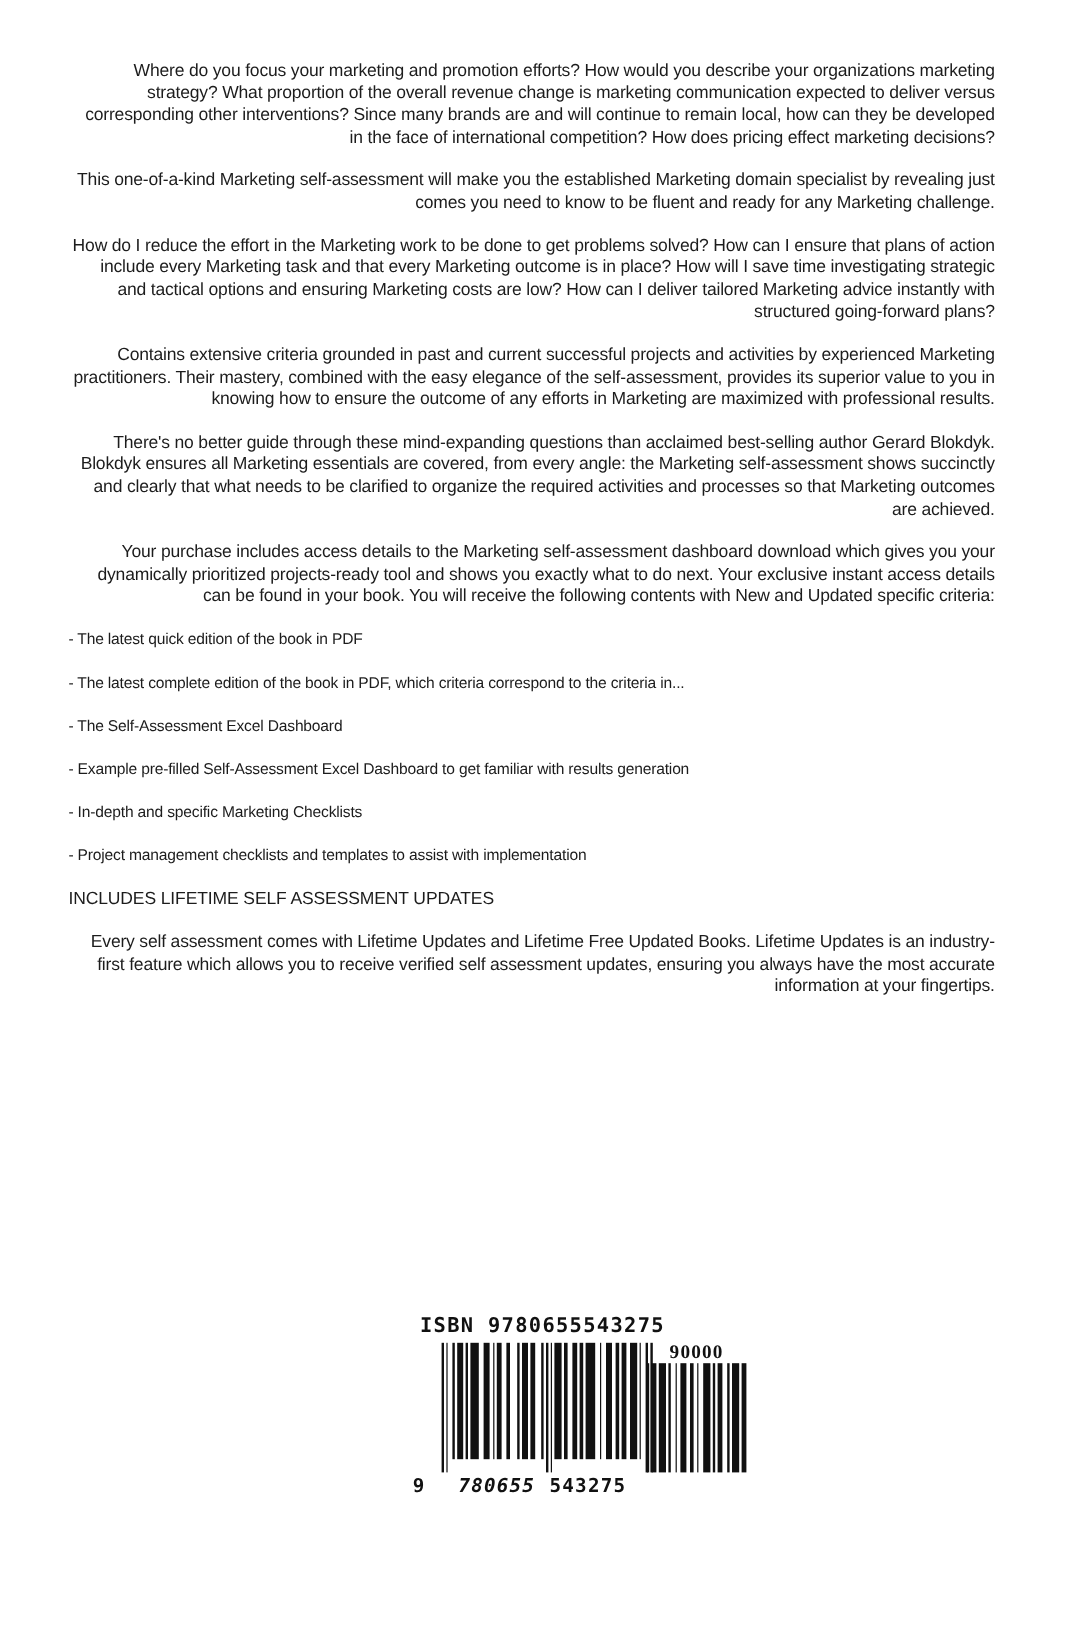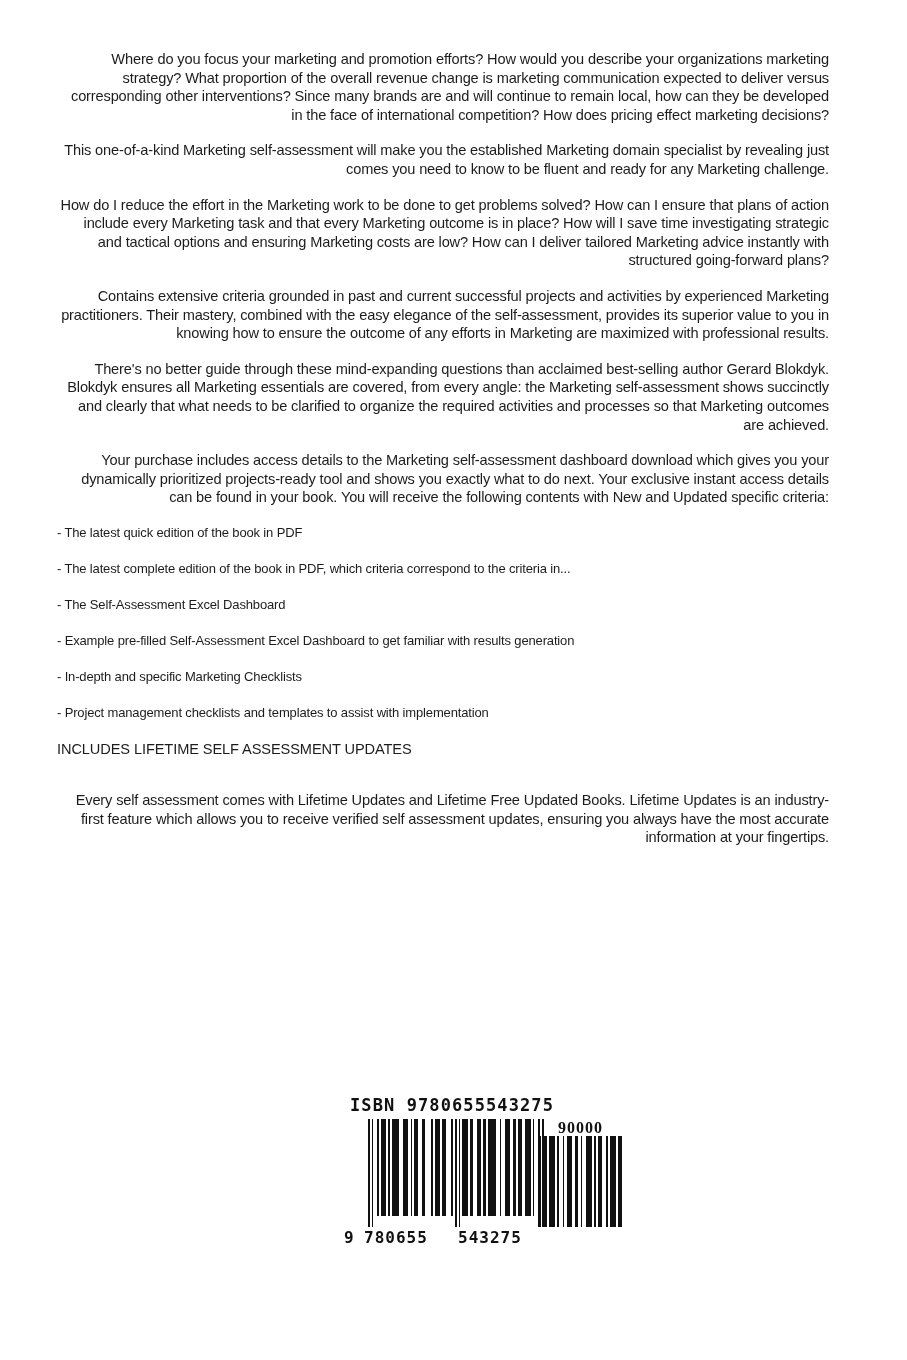--- a/index.html
+++ b/index.html
@@ -37,21 +37,21 @@
     color: #1c1c1c;
   }
   p.bullet {
     margin: 0 0 17.5px 0;
     font-size: 13px;
     line-height: 18.6px;
     color: #1c1c1c;
     letter-spacing: -0.15px;
   }
   p.caps {
-    margin: 0 0 32px 0;
+    margin: 0 0 17px 0;
     font-size: 14.6px;
     line-height: 18.6px;
     color: #1c1c1c;
     letter-spacing: -0.1px;
   }
   
   .barcode-block {
     position: absolute;
     left: 336px;
     top: 1095px;
@@ -186,18 +186,18 @@
           <div class="bar" style="left: 47.43px; width: 5.68px; height: 91px;"></div>
           <div class="bar" style="left: 55.33px; width: 1.73px; height: 91px;"></div>
           <div class="bar" style="left: 59.29px; width: 3.7px; height: 91px;"></div>
           <div class="bar" style="left: 67.19px; width: 1.73px; height: 91px;"></div>
           <div class="bar" style="left: 71.14px; width: 5.68px; height: 91px;"></div>
           <div class="bar" style="left: 79.05px; width: 3.7px; height: 91px;"></div>
         </div>
     </div>
     <div class="human-row">
       <span class="hr-digit" style="left:8px;">9</span>
-      <span class="hr-digit" style="left:28px;">780655</span>
+      <span class="hr-digit" style="left:46px;font-style:italic;">780655</span>
       <span class="hr-digit" style="left:122px;">543275</span>
     </div>
   </div>
 
 </div>
 
 </body></html>

